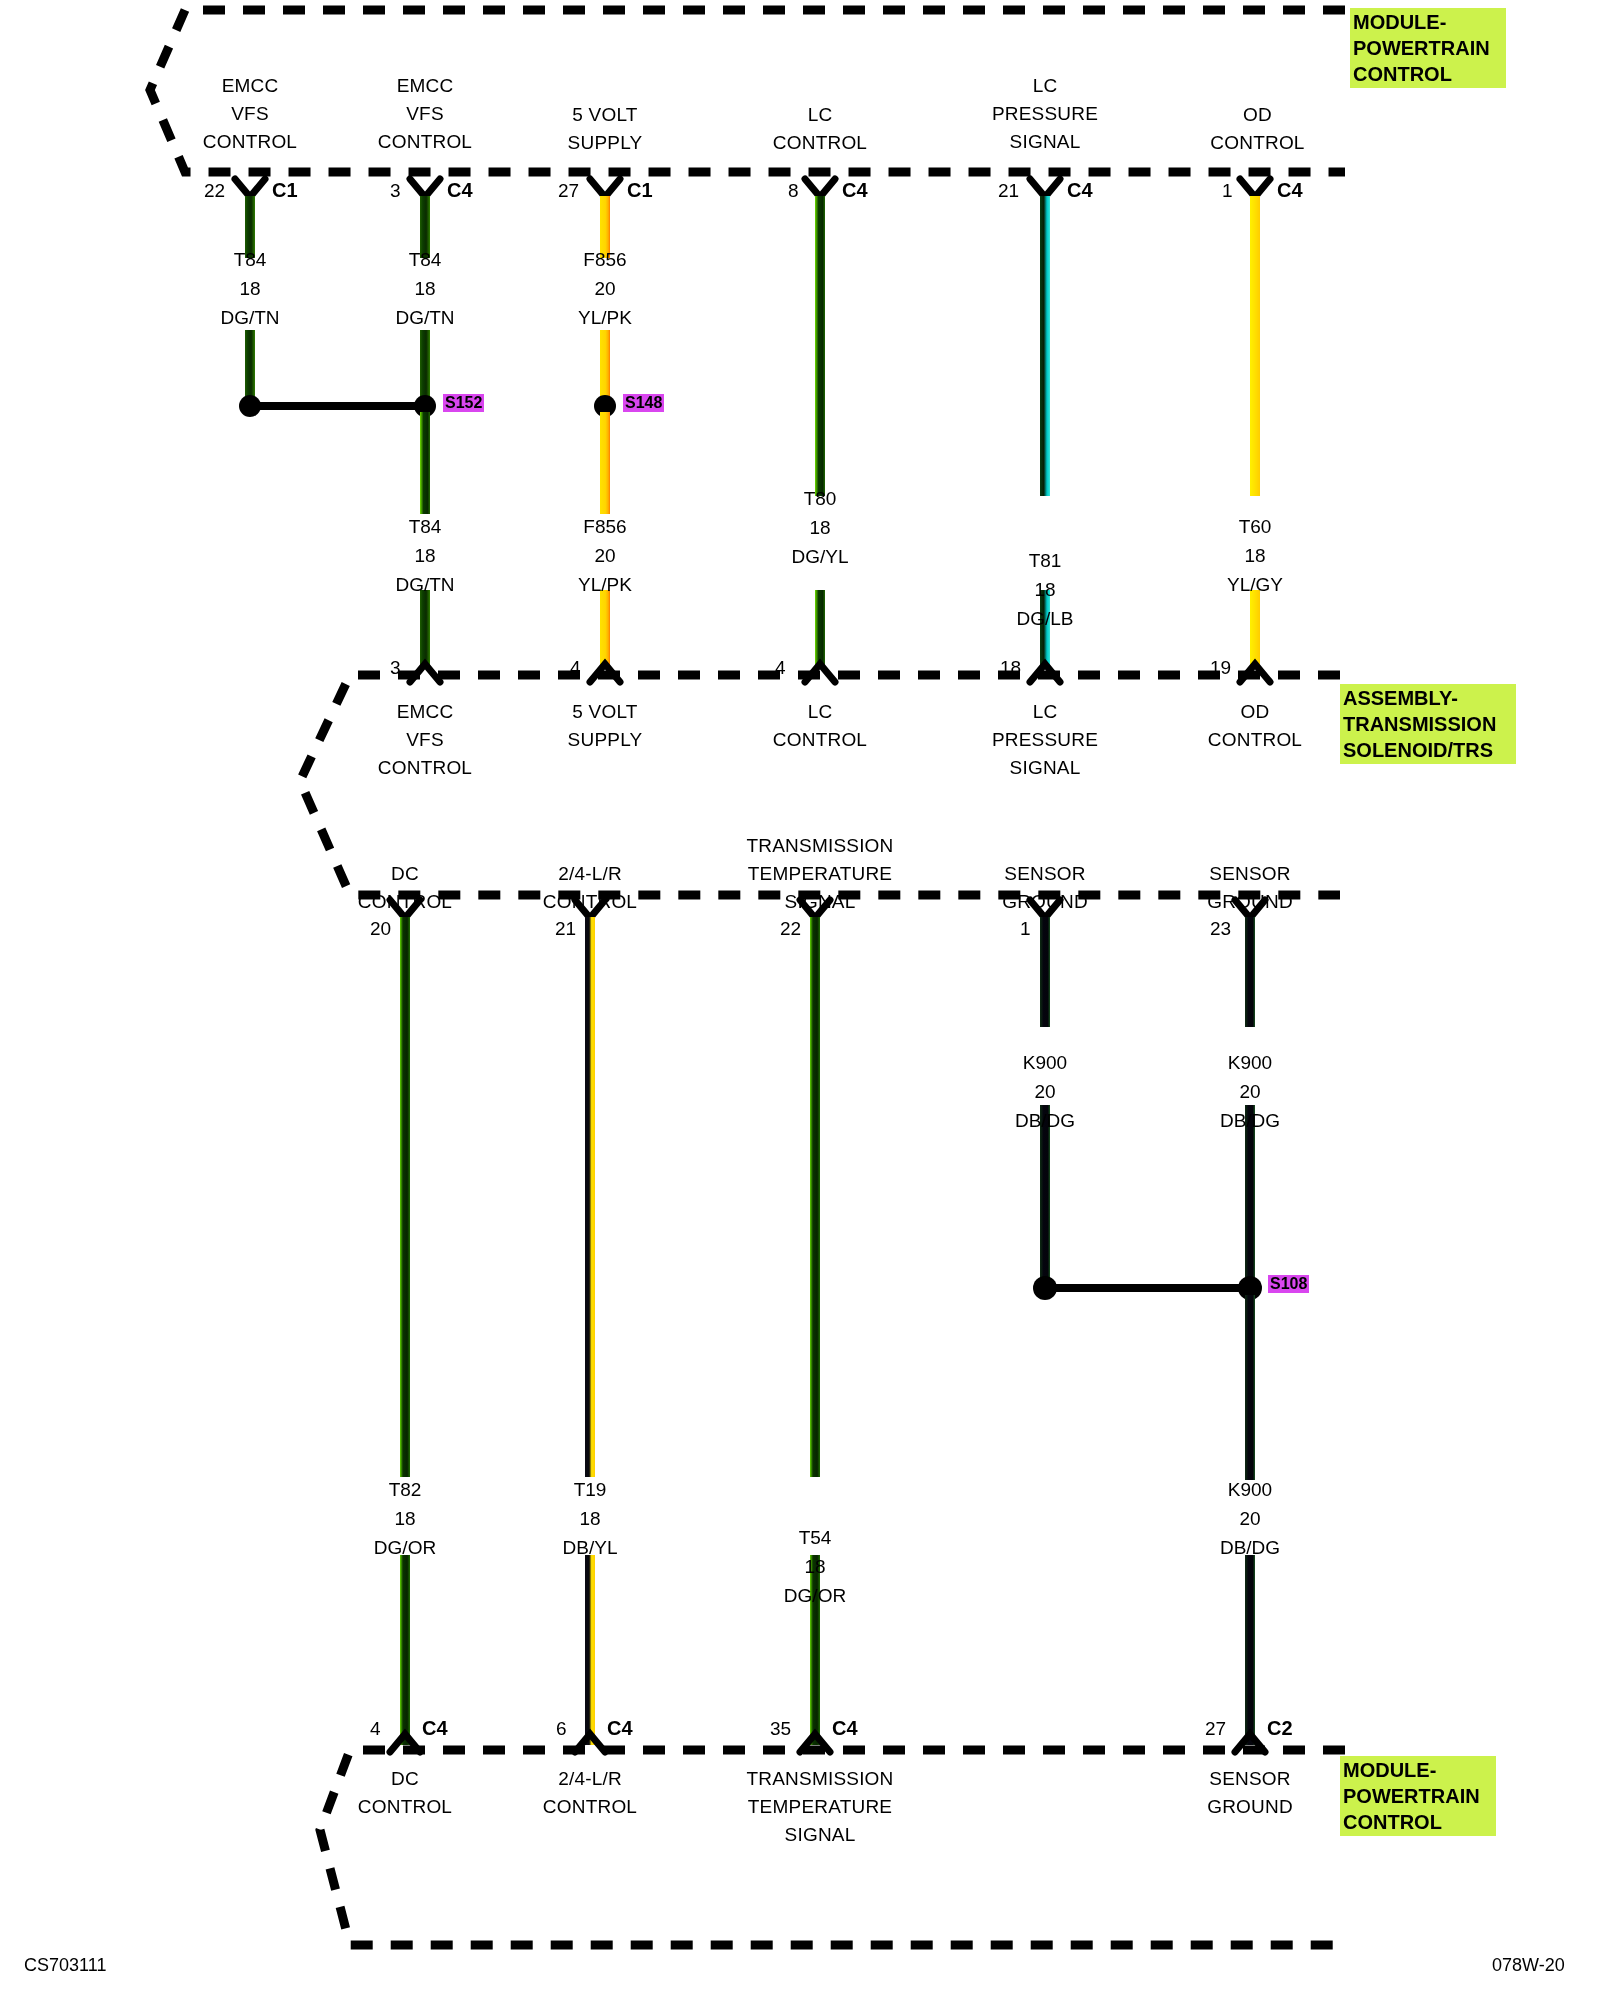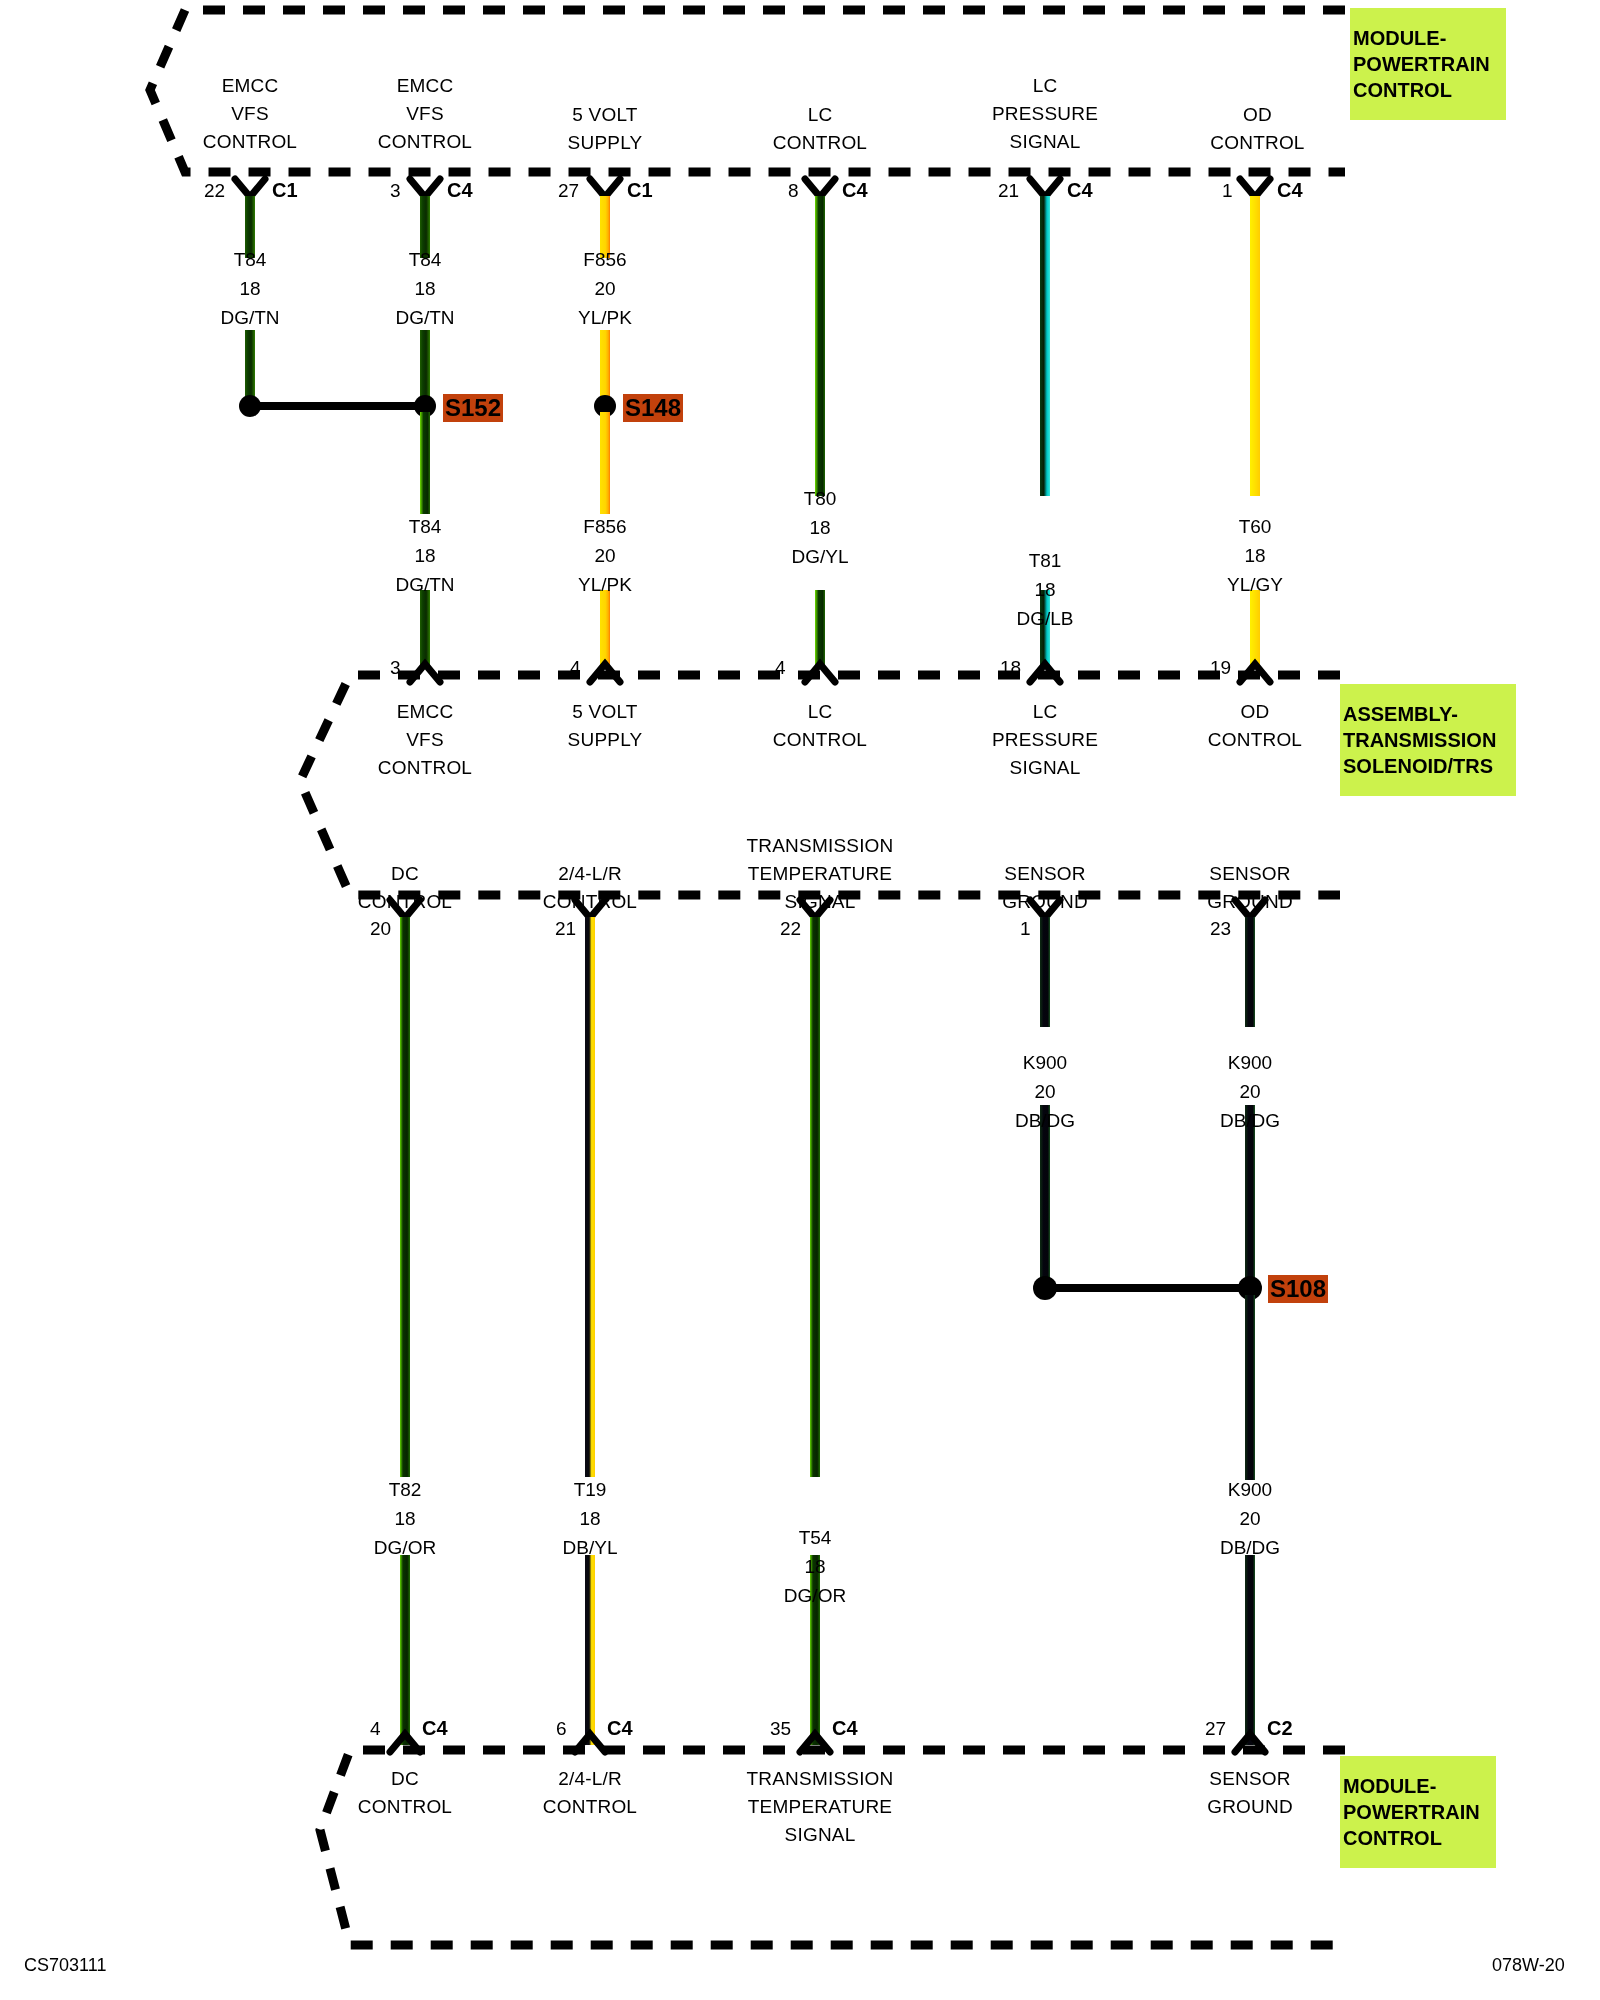--- a/index.html
+++ b/index.html
@@ -7,24 +7,24 @@
        font-family:"Liberation Sans","DejaVu Sans",sans-serif;color:#000;}
   #sheet{position:absolute;left:0;top:0;width:1600px;height:2000px;}
   svg#diagram{position:absolute;left:0;top:0;width:1600px;height:2000px;}
 
   .lbl{position:absolute;font-size:19px;line-height:28px;color:#000;
        text-align:center;white-space:pre-line;letter-spacing:.2px;}
   .pin{position:absolute;font-size:19px;color:#000;}
   .conn{position:absolute;font-size:20px;font-weight:bold;color:#000;}
   .wirelbl{position:absolute;font-size:19px;line-height:29px;text-align:center;
            white-space:pre-line;}
-  .splice{position:absolute;font-size:24px;font-weight:bold;
-          background:#c2410c;padding:0 2px;}
+  .splice{position:absolute;font-size:16px;font-weight:bold;
+          background:#d946ef;padding:0 2px;}
   .boxname{position:absolute;font-size:20px;font-weight:bold;line-height:26px;
-           background:#ccf24c;white-space:pre-line;padding:17px 3px;}
+           background:#ccf24c;white-space:pre-line;padding:1px 3px;}
   .footer{position:absolute;font-size:18px;color:#000;}
 </style>
 </head>
 <body>
 
 <div id="sheet">
 
 <svg id="diagram" viewBox="0 0 1600 2000">
   <defs>
 

